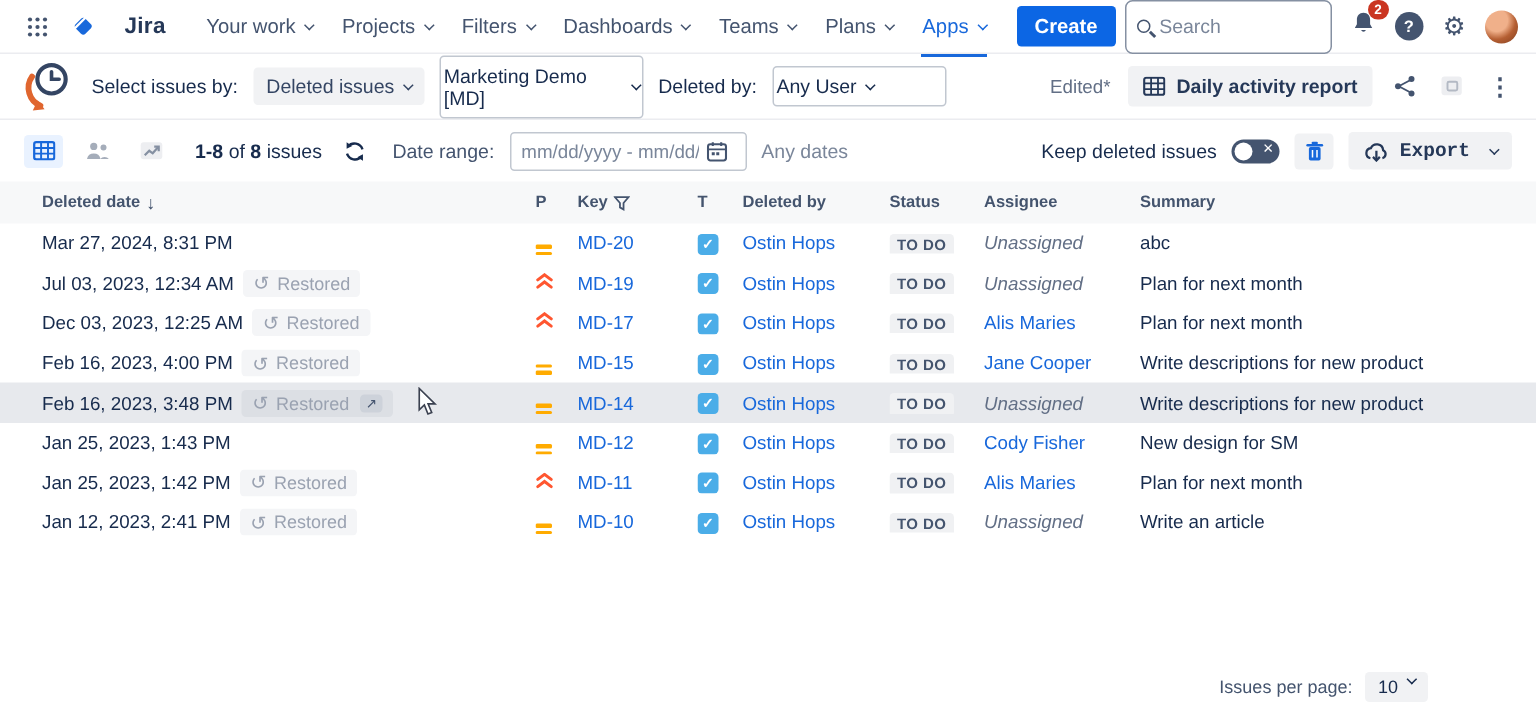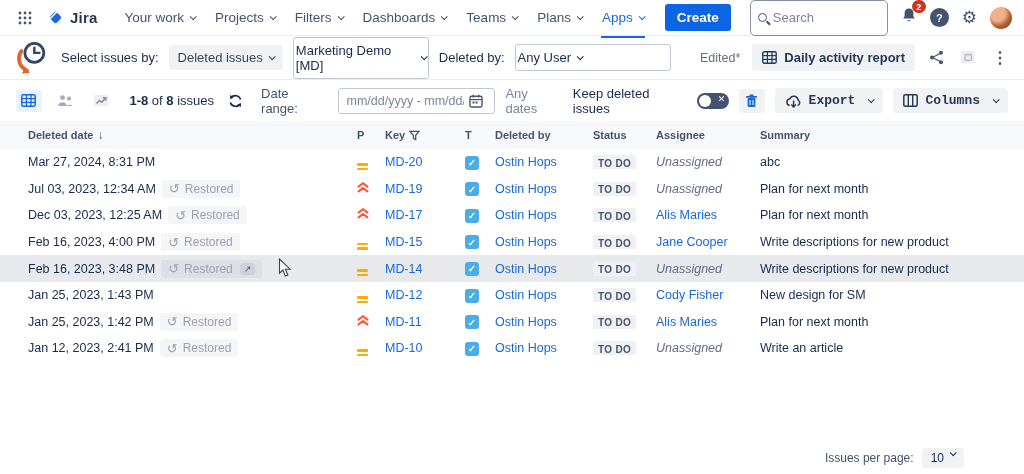--- a/index.html
+++ b/index.html
@@ -10,21 +10,21 @@
   .cv { display:inline-block; width:5px; height:5px; border-right:1.6px solid currentColor;
         border-bottom:1.6px solid currentColor; transform:rotate(45deg) translateY(-1px);
         margin-left:6px; flex:0 0 auto; }
   .link { color:#1868DB; text-decoration:none; cursor:pointer; }
 
   
   .topnav { height:36px; display:flex; align-items:center; padding:0 12px;
             border-bottom:1px solid #EBECF0; gap:4px; }
   .appswitch { width:26px; height:26px; display:flex; align-items:center; justify-content:center;
                border-radius:4px; cursor:pointer; }
-  .jira-logo { display:flex; align-items:center; gap:5px; margin:0 14px 0 4px; cursor:pointer; }
+  .jira-logo { display:flex; align-items:center; gap:18px; margin:0 14px 0 4px; cursor:pointer; }
   .jira-logo .word { font-size:15px; font-weight:700; color:#253858; letter-spacing:.2px; }
   .nav-items { display:flex; align-items:center; gap:2px; }
   .nav-item { font-size:13.5px; color:#44546F; padding:6px 9px; border-radius:4px;
               display:flex; align-items:center; cursor:pointer; position:relative; }
   .nav-item.active { color:#1868DB; }
   .nav-item.active::after { content:""; position:absolute; left:8px; right:8px; bottom:-7px;
               height:2px; background:#1868DB; }
   .create-btn { background:#0C66E4; color:#fff; font-size:13.5px; font-weight:600;
               border:none; border-radius:3px; padding:6px 12px; margin-left:8px; cursor:pointer; }
   .topnav-right { margin-left:auto; display:flex; align-items:center; gap:13px; }
@@ -48,21 +48,21 @@
   
   .toolbar { height:44px; display:flex; align-items:center; padding:0 14px;
              border-bottom:1px solid #EBECF0; gap:10px; }
   .label-sm { font-size:13px; color:#172B4D; }
   .drop-gray { background:#F1F2F4; border-radius:3px; padding:5px 9px; font-size:13px;
              color:#344563; display:flex; align-items:center; cursor:pointer; }
   .select-box { border:1px solid #C1C7D0; border-radius:3px; background:#fff; font-size:13px;
              color:#172B4D; padding:5px 2px; display:flex; align-items:center;
              justify-content:flex-start; cursor:pointer; }
   .sel-project { width:136px; }
-  .sel-user { width:156px; }
+  .sel-user { width:116px; }
   .toolbar-right { margin-left:auto; display:flex; align-items:center; gap:12px; }
   .edited { font-size:12.5px; color:#626F86; }
   .report-btn { background:#F1F2F4; border:none; border-radius:3px; padding:6px 10px;
              font-size:13px; font-weight:600; color:#253858; display:flex; align-items:center;
              gap:7px; cursor:pointer; font-family:"Liberation Sans", sans-serif;}
   .icon-btn { background:none; border:none; cursor:pointer; display:flex; align-items:center;
              justify-content:center; padding:2px; }
   .kebab { font-size:16px; color:#44546F; font-weight:700; }
 
   
@@ -114,21 +114,21 @@
   .prio { display:inline-flex; flex-direction:column; gap:2px; }
   .p-medium i { display:block; width:11px; height:2.5px; border-radius:1px; background:#FFAB00; }
   .task-icon { width:14px; height:14px; background:#4BADE8; border-radius:3px; color:#fff;
       font-size:9.5px; font-weight:700; display:inline-flex; align-items:center; justify-content:center; }
   .status-badge { background:#F0F1F3; color:#44546E; font-size:10px; font-weight:700;
       letter-spacing:.3px; border-radius:3px; padding:2.5px 5px; }
   .assignee.unassigned { color:#626F86; font-style:italic; cursor:default; }
   .td-summary { color:#172B4D; }
 
   
-  .pagination { position:absolute; right:60px; bottom:6px; display:flex; align-items:center; gap:8px; }
+  .pagination { position:absolute; right:72px; bottom:6px; display:flex; align-items:center; gap:8px; }
   .pagination .plabel { font-size:12px; color:#44546E; }
   .pchip { background:#F1F2F4; border-radius:3px; padding:3px 9px; font-size:12px;
       color:#172B4D; display:flex; cursor:pointer; }
 
   .cursor { position:absolute; left:278px; top:258px; pointer-events:none; z-index:50; }
 </style>
 </head>
 <body>
 
 <div class="topnav">
@@ -318,29 +318,20 @@
     </button>
     <button class="bar-btn">
       <svg width="17" height="14" viewBox="0 0 17 14">
         <path d="M4.6 11.5 A3.4 3.4 0 0 1 4.9 4.8 A4.3 4.3 0 0 1 13.1 6.1 A2.9 2.9 0 0 1 12.6 11.5" fill="none" stroke="#253858" stroke-width="1.5"></path>
         <line x1="8.6" y1="6.5" x2="8.6" y2="12.8" stroke="#253858" stroke-width="1.5"></line>
         <polyline points="6.3,10.6 8.6,13 10.9,10.6" fill="none" stroke="#253858" stroke-width="1.5"></polyline>
       </svg>
       <span>Export</span>
         <i class="cv"></i>
     </button>
-    <button class="bar-btn">
-      <svg width="15" height="13" viewBox="0 0 15 13">
-        <rect x="0.8" y="0.8" width="13.4" height="11.4" rx="1.5" fill="none" stroke="#253858" stroke-width="1.5"></rect>
-        <line x1="5.3" y1="1" x2="5.3" y2="12" stroke="#253858" stroke-width="1.4"></line>
-        <line x1="9.7" y1="1" x2="9.7" y2="12" stroke="#253858" stroke-width="1.4"></line>
-      </svg>
-      <span>Columns</span>
-        <i class="cv"></i>
-    </button>
   </span>
 </div>
 
 <div class="thead grid-cols">
   <span class="th">
     <span>Deleted date</span>
     <span class="sort-arrow">↓</span>
   </span>
   <span class="th">
       <span>P</span>

